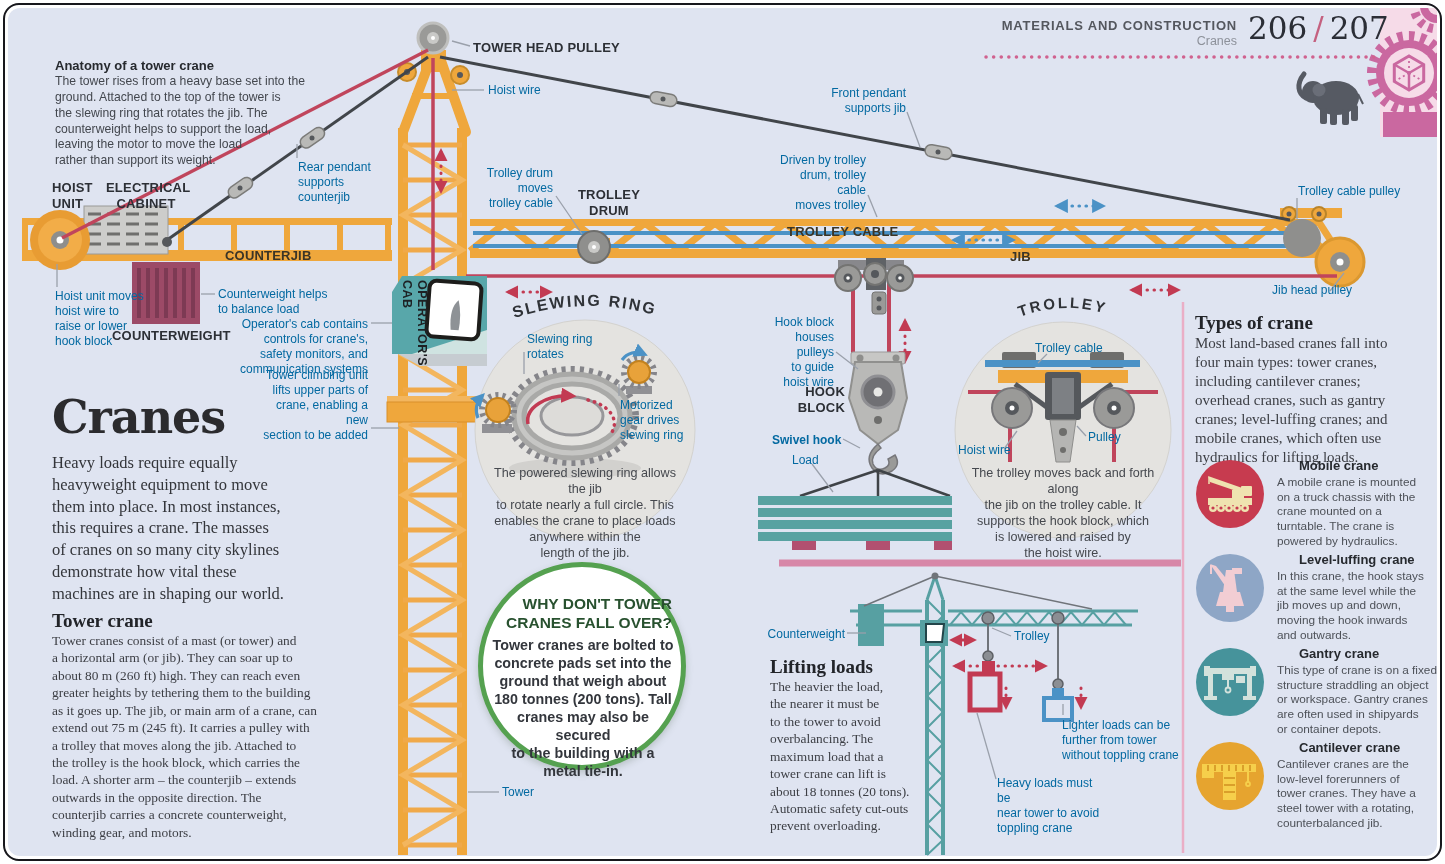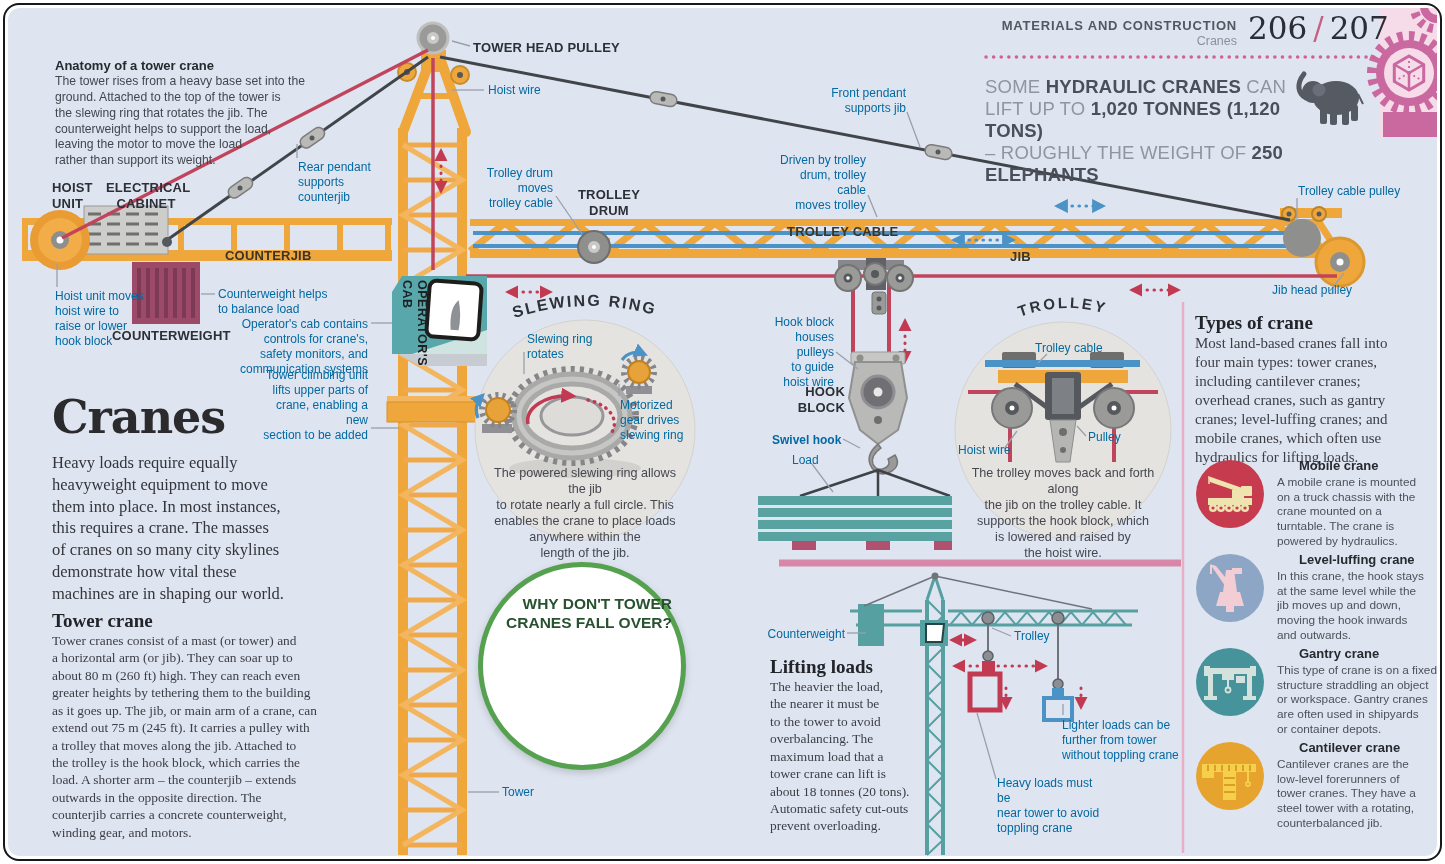--- a/index.html
+++ b/index.html
@@ -382,25 +382,20 @@
       <line x1="847" y1="633" x2="866" y2="633"></line>
       <line x1="1011" y1="636" x2="992" y2="628"></line>
       <line x1="1063" y1="704" x2="1063" y2="715"></line>
       <line x1="996" y1="779" x2="977" y2="713"></line>
     </g>
   </svg>
 
   <div class="hdr-top">MATERIALS AND CONSTRUCTION</div>
   <div class="hdr-sub">Cranes</div>
   <div class="pagenum"><span>206</span><span class="sl">/</span><span>207</span></div>
-  <div class="fact">
-    <div><span>SOME </span><b>HYDRAULIC CRANES</b><span> CAN</span></div>
-    <div><span>LIFT UP TO </span><b>1,020 TONNES (1,120 TONS)</b><span></span></div>
-    <div><span>– ROUGHLY THE WEIGHT OF </span><b>250 ELEPHANTS</b><span></span></div>
-  </div>
 
   <div class="note-title" style="left:55px;top:58px;">Anatomy of a tower crane</div>
   <div class="note-body" style="left:55px;top:74px;width:250px;">The tower rises from a heavy base set into the
 ground. Attached to the top of the tower is
 the slewing ring that rotates the jib. The
 counterweight helps to support the load,
 leaving the motor to move the load
 rather than support its weight.</div>
 
   <div class="page-title" style="left:52px;top:390px;">Cranes</div>
@@ -432,20 +427,27 @@
 overbalancing. The
 maximum load that a
 tower crane can lift is
 about 18 tonnes (20 tons).
 Automatic safety cut-outs
 prevent overloading.</div>
 
   <div class="why"></div>
   <div class="why-head">WHY DON'T TOWER
 CRANES FALL OVER?</div>
+  <div class="why-body">Tower cranes are bolted to
+concrete pads set into the
+ground that weigh about
+180 tonnes (200 tons). Tall
+cranes may also be secured
+to the building with a
+metal tie-in.</div>
 
   <div class="lbl b" style="left:473px;top:40px;">TOWER HEAD PULLEY</div>
   <div class="lbl" style="left:488px;top:83px;">Hoist wire</div>
   <div class="lbl r" style="left:818px;top:86px;width:88px;">Front pendant
 supports jib</div>
   <div class="lbl r" style="left:776px;top:153px;width:90px;">Driven by trolley
 drum, trolley cable
 moves trolley</div>
   <div class="lbl" style="left:298px;top:160px;width:90px;">Rear pendant
 supports

